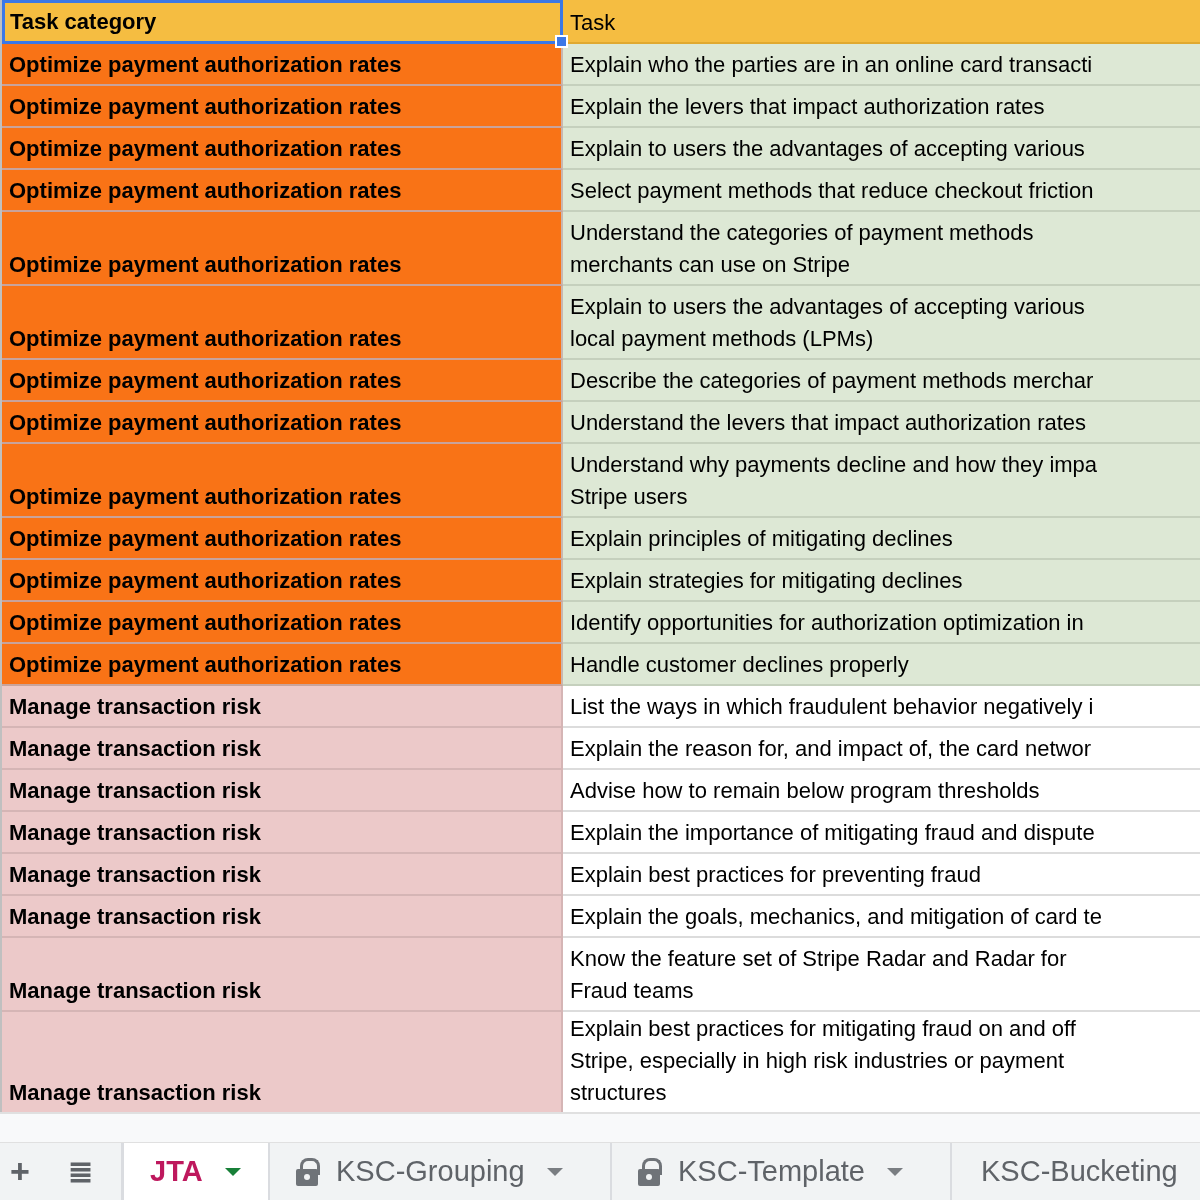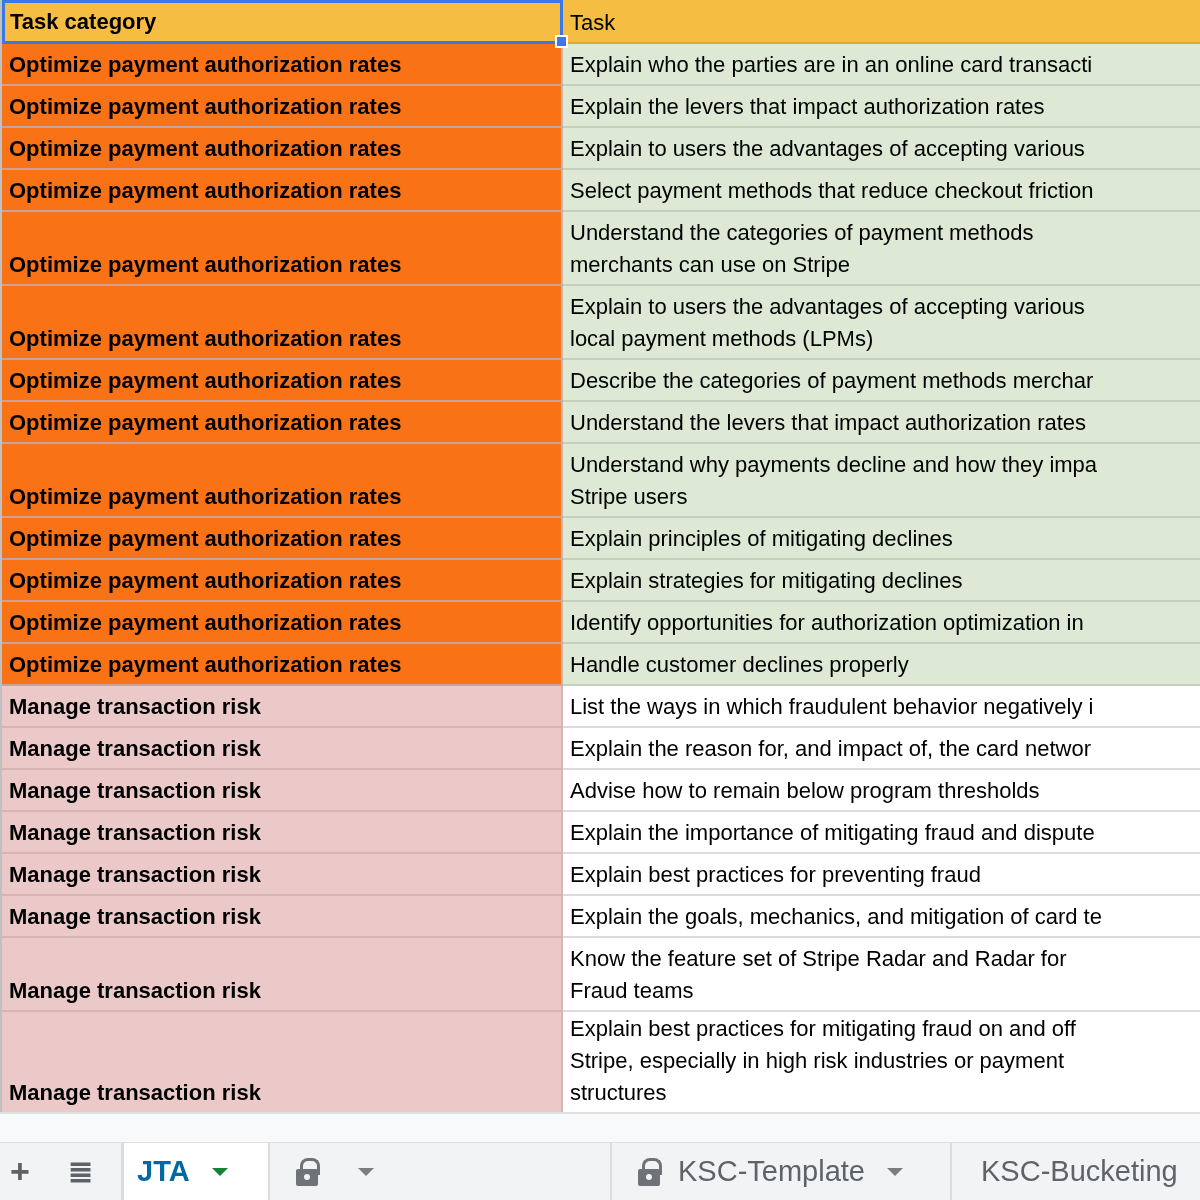--- a/index.html
+++ b/index.html
@@ -56,22 +56,22 @@
     color: #5f6368; font-size: 34px; font-weight: bold;
   }
   .tb-btn.add { width: 40px; }
   .tb-btn.menu { width: 84px; font-size: 30px; border-right: 3px solid #dadce0; }
   .tab {
     display: flex; align-items: center; padding: 0 22px 0 26px;
     font-size: 29px; color: #5f6368; border-right: 2px solid #dadce0;
     white-space: nowrap;
   }
   .tab.active {
-    background: #ffffff; color: #0369a1; font-weight: bold;
-    padding-left: 13px; width: 146px;
+    background: #ffffff; color: #be185d; font-weight: bold;
+    padding-left: 26px; width: 146px;
   }
   .tab .lock {
     display: inline-block; width: 22px; height: 28px; margin-right: 18px; position: relative;
   }
   .tab .lock::before {
     content: ""; position: absolute; left: 4px; top: 0; width: 14px; height: 14px;
     border: 3px solid #6f7378; border-bottom: none; border-radius: 8px 8px 0 0;
   }
   .tab .lock::after {
     content: ""; position: absolute; left: 0; top: 11px; width: 22px; height: 17px;
@@ -203,20 +203,21 @@
     <span>≣</span>
   </div>
   <div class="tab active">
     <span>JTA</span>
     <span class="caret"></span>
   </div>
   <div class="tab w-grouping">
     <span class="lock">
         <i></i>
       </span>
+    <span>KSC-Grouping</span>
     <span class="caret"></span>
   </div>
   <div class="tab w-template">
     <span class="lock">
         <i></i>
       </span>
     <span>KSC-Template</span>
     <span class="caret"></span>
   </div>
   <div class="tab" style="border-right:none;padding-left:29px;">

